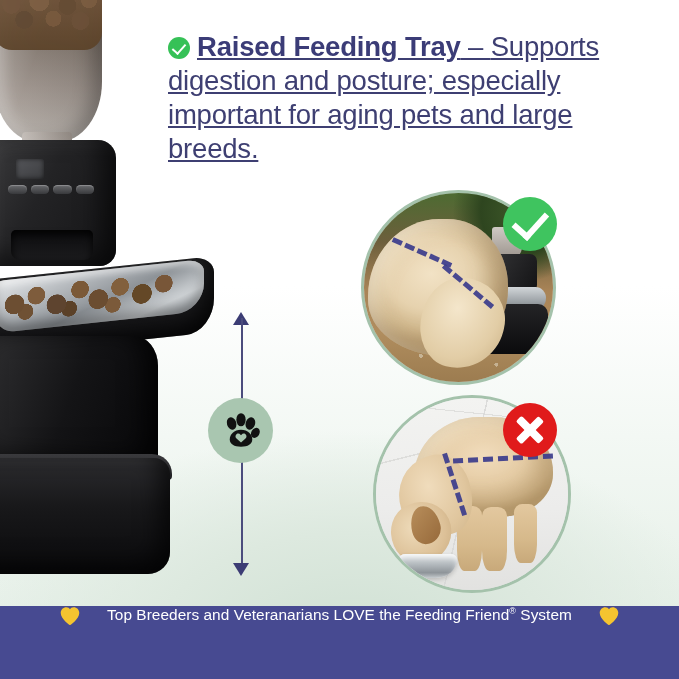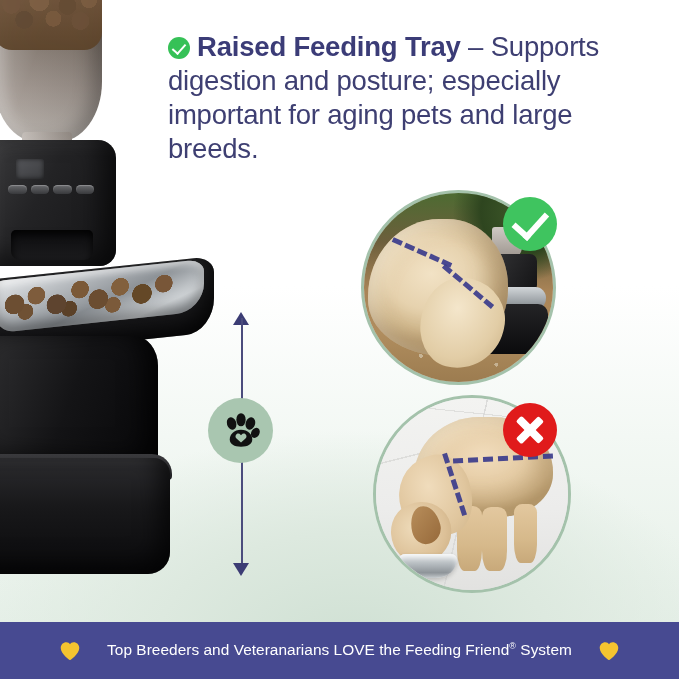--- a/index.html
+++ b/index.html
@@ -36,20 +36,21 @@
     position: absolute;
     left: 168px;
     top: 30px;
     width: 492px;
   }
   .heading-text {
     font-size: 27.5px;
     line-height: 34px;
     color: #3e3f72;
     letter-spacing: -0.2px;
+    text-decoration: underline;
   }
   .heading-text .lead {
     font-weight: bold;
     color: #3b3c77;
   }
   .check-inline {
     display: inline-block;
     width: 22px; height: 22px;
     border-radius: 50%;
     background: #36c157;
@@ -416,24 +417,23 @@
     background: #ffffff;
     border-radius: 2px;
   }
   .x-glyph::before { transform: rotate(45deg); }
   .x-glyph::after  { transform: rotate(-45deg); }
 
   
   .banner {
     position: absolute;
     left: 0; bottom: 0;
-    width: 679px; height: 57px;
+    width: 679px; height: 73px;
     background: #474a91;
     display: flex;
-    align-items: center;
     justify-content: center;
     gap: 26px;
   }
   .banner-text {
     color: #ffffff;
     font-size: 15.4px;
     letter-spacing: 0.05px;
     white-space: nowrap;
   }
   .banner-text sup { font-size: 9px; vertical-align: super; }

